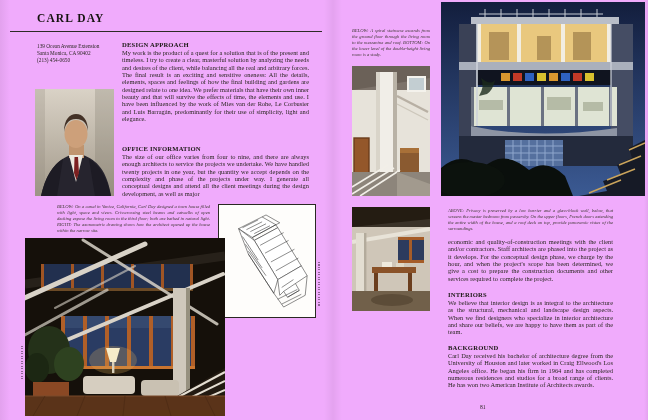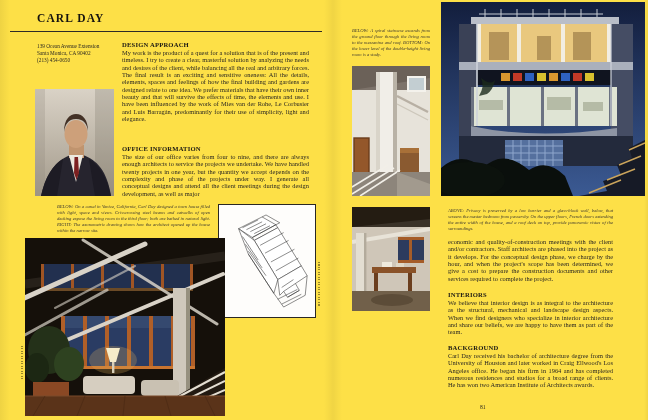--- a/index.html
+++ b/index.html
@@ -1,18 +1,18 @@
 <!DOCTYPE html>
 <html><head>
 <meta charset="utf-8">
 <style>
   html,body{margin:0;padding:0;background:#e9e7e2;}
   .canvas{
     position:relative;width:648px;height:420px;overflow:hidden;
-    background:#fde047;
+    background:#f0abfc;
     font-family:"Liberation Serif","DejaVu Serif",serif;
     color:#26231d;
   }
   .abs{position:absolute;}
   .gutter{
     left:324px;top:0;width:18px;height:420px;
     background:linear-gradient(to right,rgba(0,0,0,0),rgba(0,0,0,0.05) 50%,rgba(0,0,0,0));
   }
   .page-edge-left{left:0;top:0;width:10px;height:420px;
     background:linear-gradient(to right,rgba(0,0,0,0.06),rgba(0,0,0,0));}

